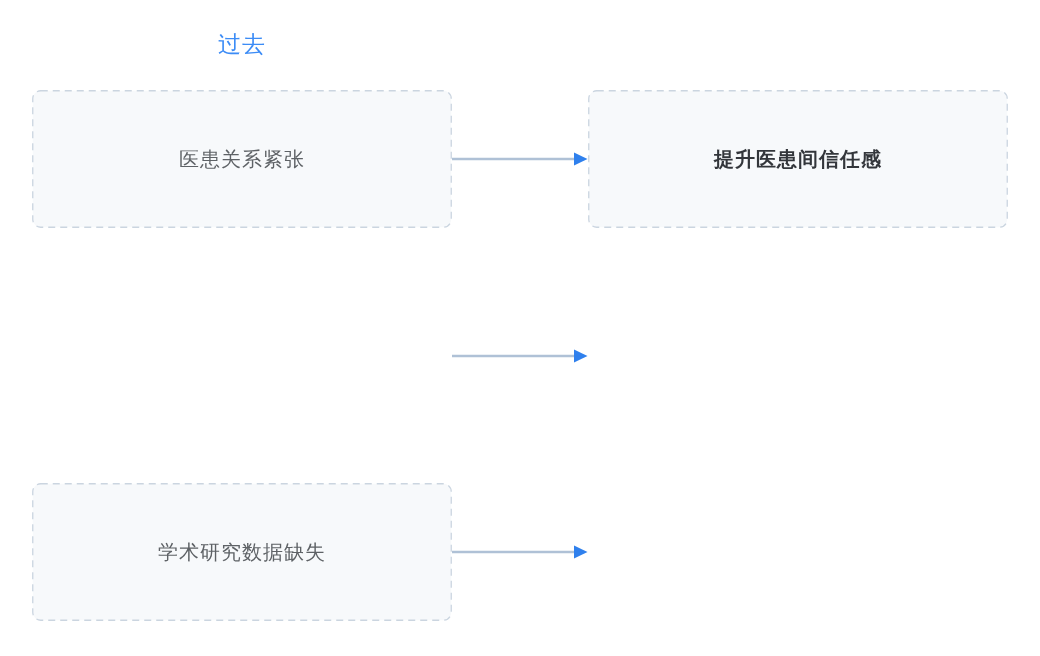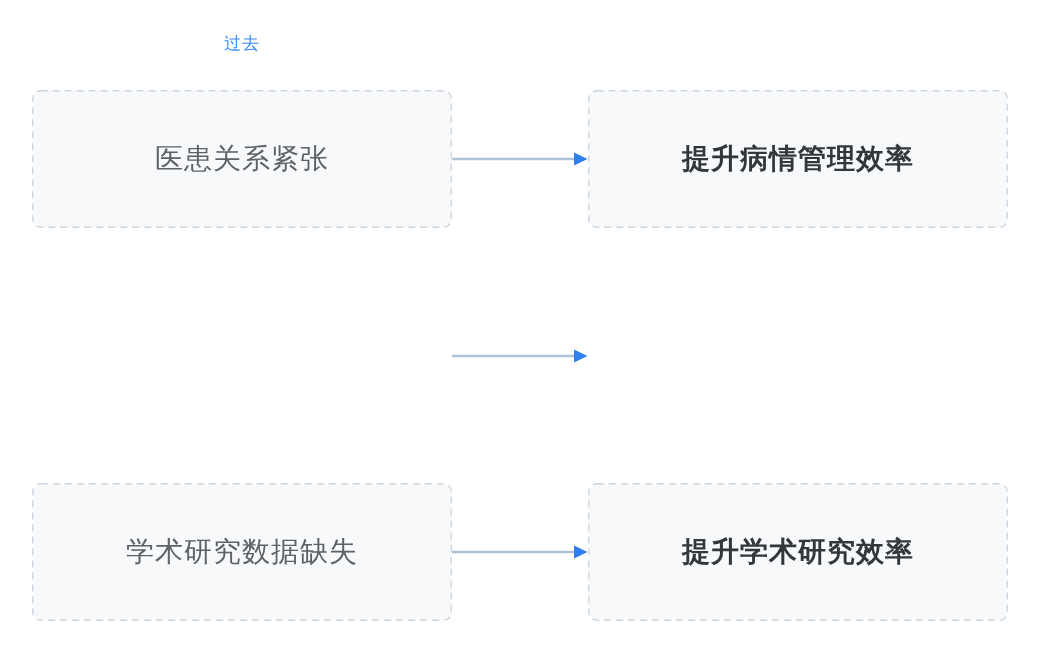--- a/index.html
+++ b/index.html
@@ -15,21 +15,21 @@
     background: #ffffff;
     overflow: hidden;
   }
   .col-header {
     position: absolute;
     top: 28px;
     width: 420px;
     height: 32px;
     line-height: 32px;
     text-align: center;
-    font-size: 17px;
+    font-size: 23px;
     letter-spacing: 1px;
     color: var(--accent, #3C8CF6);
   }
   .col-header.past  { left: 32px; }
   .col-header.present { left: 588px; }
 
   .box {
     position: absolute;
     width: 420px;
     height: 138px;
@@ -50,21 +50,21 @@
   .card-rect {
     fill: var(--box_bg, #F7F9FB);
     stroke: var(--box_border, #CBD5E0);
   }
   .label {
     position: absolute;
     inset: 0;
     display: flex;
     align-items: center;
     justify-content: center;
-    font-size: 28px;
+    font-size: 20px;
     letter-spacing: 1px;
     white-space: nowrap;
   }
   .label.past-label {
     color: var(--past_text, #5E6266);
     font-weight: 400;
   }
   .label.present-label {
     color: var(--present_text, #33363B);
     font-weight: 700;
@@ -96,21 +96,21 @@
   <div class="arrow r0">
     <svg width="136" height="138" viewBox="0 0 136 138">
       <line class="arrow-line" x1="0" y1="69" x2="123" y2="69" stroke-width="2.5"></line>
       <path class="arrow-head" d="M122 62.5 L135.5 69 L122 75.5 Z"></path>
     </svg>
   </div>
   <div class="box present r0">
     <svg class="card-svg" viewBox="0 0 420 138">
       <rect class="card-rect" x="0.75" y="0.75" width="418.5" height="136.5" rx="8" stroke-width="1.3" stroke-dasharray="7 5"></rect>
     </svg>
-    <span class="label present-label">提升病情管理效率</span>
+    <span class="label present-label">提升医患间信任感</span>
   </div>
 
   <div class="arrow r1">
     <svg width="136" height="138" viewBox="0 0 136 138">
       <line class="arrow-line" x1="0" y1="69" x2="123" y2="69" stroke-width="2.5"></line>
       <path class="arrow-head" d="M122 62.5 L135.5 69 L122 75.5 Z"></path>
     </svg>
   </div>
 
   <div class="box past r2">
@@ -118,20 +118,14 @@
       <rect class="card-rect" x="0.75" y="0.75" width="418.5" height="136.5" rx="8" stroke-width="1.3" stroke-dasharray="7 5"></rect>
     </svg>
     <span class="label past-label">学术研究数据缺失</span>
   </div>
   <div class="arrow r2">
     <svg width="136" height="138" viewBox="0 0 136 138">
       <line class="arrow-line" x1="0" y1="69" x2="123" y2="69" stroke-width="2.5"></line>
       <path class="arrow-head" d="M122 62.5 L135.5 69 L122 75.5 Z"></path>
     </svg>
   </div>
-  <div class="box present r2">
-    <svg class="card-svg" viewBox="0 0 420 138">
-      <rect class="card-rect" x="0.75" y="0.75" width="418.5" height="136.5" rx="8" stroke-width="1.3" stroke-dasharray="7 5"></rect>
-    </svg>
-    <span class="label present-label">提升学术研究效率</span>
-  </div>
 
 </div>
 
 </body></html>

